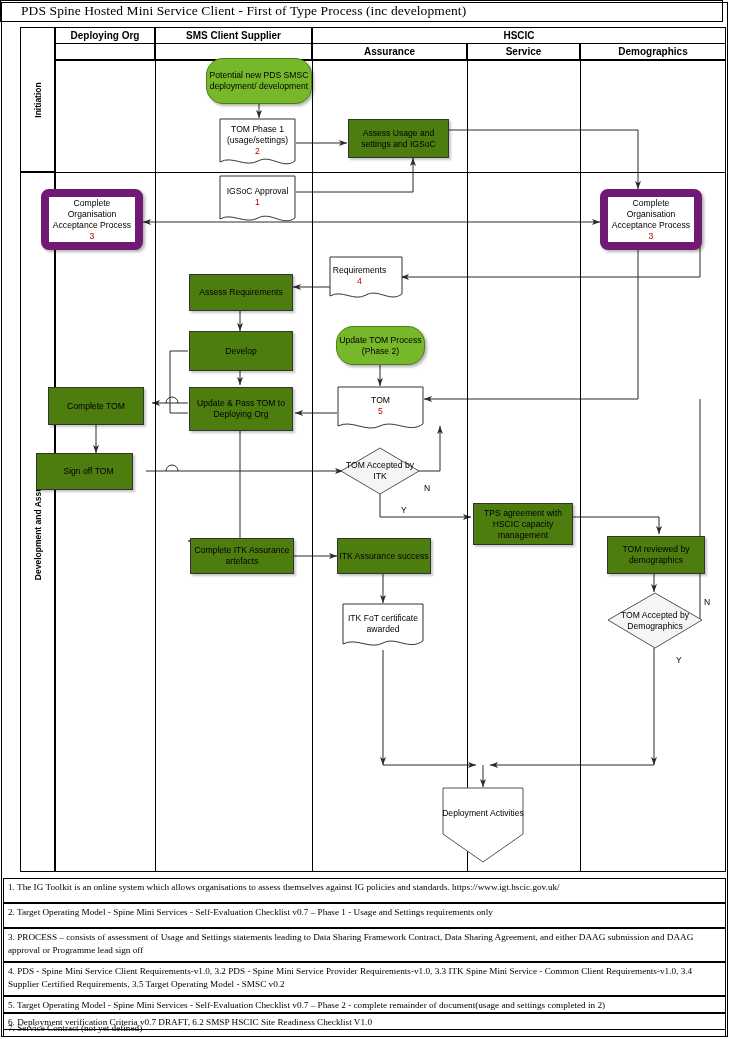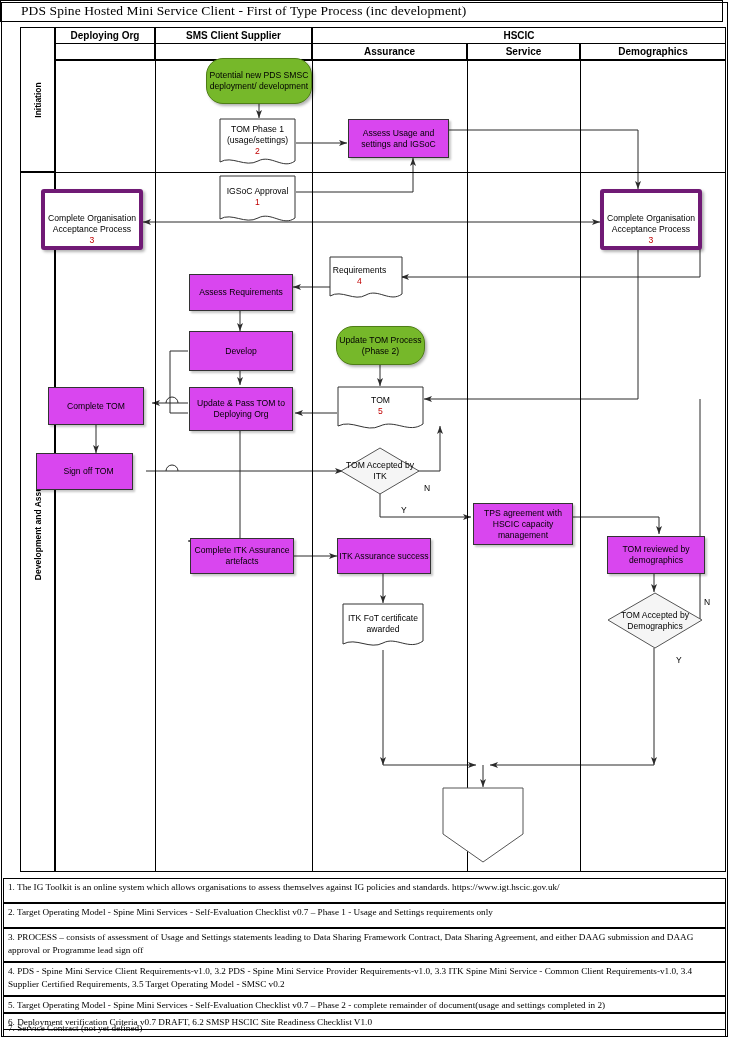--- a/index.html
+++ b/index.html
@@ -22,23 +22,23 @@
   .lane{position:absolute;box-sizing:border-box;border:1px solid #000;}
   .lane .vlab{position:absolute;left:50%;top:50%;
     transform:translate(-50%,-50%) rotate(-90deg);white-space:nowrap;
     font-size:8.5px;font-weight:bold;color:#000;}
   .lanebody{position:absolute;box-sizing:border-box;border:1px solid #000;}
 
   
   .node{position:absolute;box-sizing:border-box;display:flex;flex-direction:column;
     align-items:center;justify-content:center;text-align:center;
     font-size:8.6px;line-height:11px;color:#000;z-index:5;}
-  .proc{background:#d946ef;border:1px solid #333;box-shadow:2px 2px 2px rgba(0,0,0,.22);text-align:center;}
-  .subproc{background:#fff;border:4px solid #701a75;border-radius:3px;
-    box-shadow:2px 2px 3px rgba(0,0,0,.3);justify-content:flex-end;}
+  .proc{background:#4d7c0f;border:1px solid #333;box-shadow:2px 2px 2px rgba(0,0,0,.22);text-align:center;}
+  .subproc{background:#fff;border:8px solid #701a75;border-radius:8px;
+    box-shadow:2px 2px 3px rgba(0,0,0,.3);}
   .term{background:#76b82a;border:1px solid #4e7d16;border-radius:17px;color:#000;
     box-shadow:2px 2px 3px rgba(0,0,0,.3);}
   .refnum{color:#c00000;font-size:8.6px;line-height:11px;}
 
   
   .shapewrap{position:absolute;z-index:4;}
   .shapewrap svg{position:absolute;left:0;top:0;overflow:visible;}
   .shapetext{position:absolute;left:0;top:0;width:100%;height:100%;
     display:flex;flex-direction:column;align-items:center;justify-content:center;
     text-align:center;font-size:8.6px;line-height:11px;color:#000;z-index:6;}
@@ -288,20 +288,23 @@
       <span>TOM Accepted by Demographics</span>
     </div>
   </div>
   <span class="edgelabel" style="left:704px;top:597px;">N</span>
   <span class="edgelabel" style="left:676px;top:655px;">Y</span>
 
   <div class="shapewrap" style="left:442px;top:787px;width:82px;height:76px;">
     <svg width="82" height="76" viewBox="0 0 82 76">
       <path d="M1,1 L81,1 L81,47 L41,75 L1,47 Z" fill="#fff" stroke="#555" stroke-width="1"></path>
     </svg>
+    <div class="shapetext" style="height:52px;">
+      <span>Deployment Activities</span>
+    </div>
   </div>
 
   <div class="fn" style="left:3px;top:878px;width:723px;height:25px;">1. The IG Toolkit is an online system which allows organisations to assess themselves against IG policies and standards. https://www.igt.hscic.gov.uk/</div>
   <div class="fn" style="left:3px;top:903px;width:723px;height:25px;">2. Target Operating Model - Spine Mini Services - Self-Evaluation Checklist v0.7 – Phase 1 - Usage and Settings requirements only</div>
   <div class="fn" style="left:3px;top:928px;width:723px;height:34px;">3. PROCESS – consists of assessment of Usage and Settings statements leading to Data Sharing Framework Contract, Data Sharing Agreement, and either DAAG submission and DAAG approval or Programme lead sign off</div>
   <div class="fn" style="left:3px;top:962px;width:723px;height:34px;">4. PDS - Spine Mini Service Client Requirements-v1.0, 3.2 PDS - Spine Mini Service Provider Requirements-v1.0, 3.3 ITK Spine Mini Service - Common Client Requirements-v1.0, 3.4 Supplier Certified Requirements, 3.5 Target Operating Model - SMSC v0.2</div>
   <div class="fn" style="left:3px;top:996px;width:723px;height:17px;">5. Target Operating Model - Spine Mini Services - Self-Evaluation Checklist v0.7 – Phase 2 - complete remainder of document(usage and settings completed in 2)</div>
   <div class="fn" style="left:3px;top:1013px;width:723px;height:17px;">6. Deployment verification Criteria v0.7 DRAFT, 6.2 SMSP HSCIC Site Readiness Checklist V1.0</div>
   <div class="fn" style="left:3px;top:1020px;width:723px;height:17px;border-top:none;">7. Service Contract (not yet defined)</div>
 

